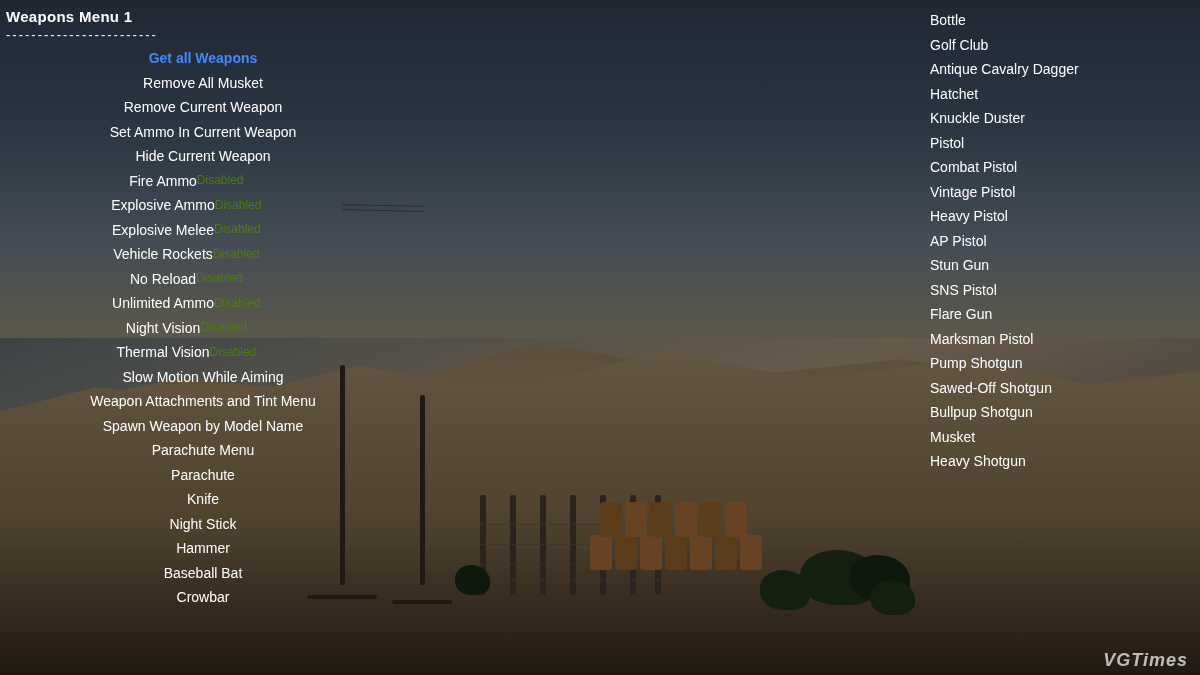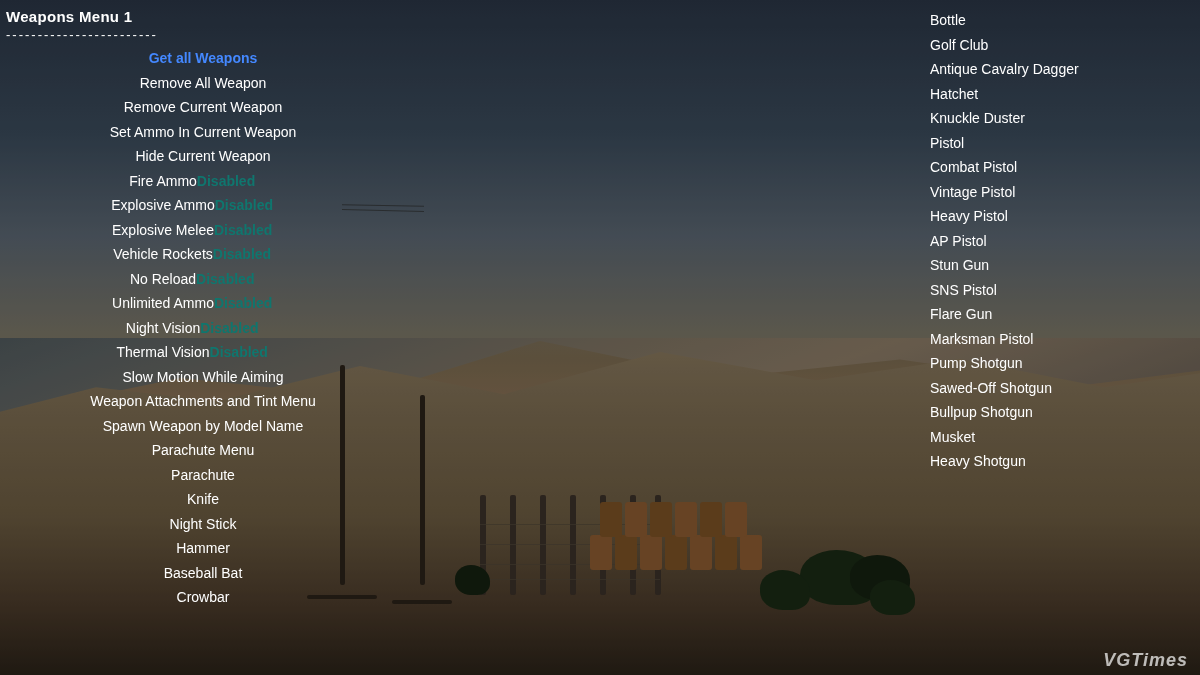--- a/index.html
+++ b/index.html
@@ -213,24 +213,23 @@
       padding-right: 20px;
       white-space: nowrap;
     }
 
     .menu-item.highlighted {
       color: #4488ff;
       font-weight: bold;
     }
 
     .menu-item .status-disabled {
-      color: #0f766e;
-      font-size: 14px;
+      color: #4d7c0f;
+      font-size: 12px;
       min-width: 80px;
-      font-weight: bold;
     }
 
     .menu-right .menu-item {
       justify-content: flex-start;
       padding-right: 0;
       padding-left: 10px;
     }
 
     .vgtimes-watermark {
       position: absolute;
@@ -300,21 +299,21 @@
 <div class="dark-overlay"></div>
 
 <div class="menu-overlay menu-left">
   <div class="menu-title">Weapons Menu 1</div>
   <div class="menu-separator">------------------------</div>
   <div id="left-menu-items">
       <div class="menu-item highlighted">
         <span>Get all Weapons</span>
       </div>
       <div class="menu-item">
-        <span>Remove All Weapon</span>
+        <span>Remove All Musket</span>
       </div>
       <div class="menu-item">
         <span>Remove Current Weapon</span>
       </div>
       <div class="menu-item">
         <span>Set Ammo In Current Weapon</span>
       </div>
       <div class="menu-item">
         <span>Hide Current Weapon</span>
       </div>

